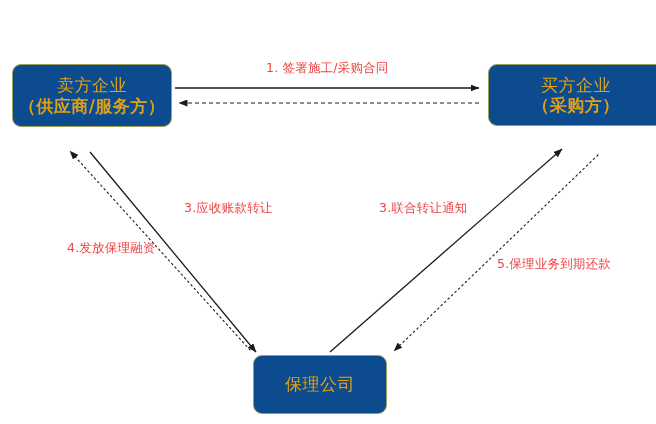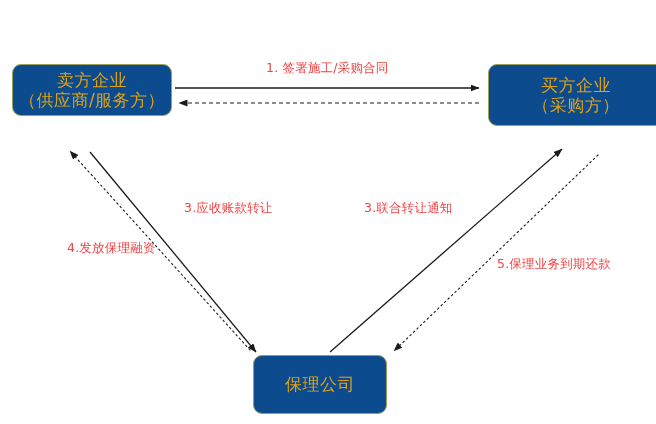--- a/index.html
+++ b/index.html
@@ -34,26 +34,26 @@
     display: flex;
     flex-direction: column;
     align-items: center;
     justify-content: center;
     text-align: center;
     line-height: 1.18;
     font-size: 17px;
     letter-spacing: 0.5px;
     font-family: "DejaVu Sans", "Liberation Sans", sans-serif;
   }
-  .node .line2 { display: block; }
+  .node .line2 { display: block; font-weight: bold; }
   #node-seller {
     left: 12px;
     top: 64px;
     width: 160px;
-    height: 52px;
+    height: 63px;
   }
   #node-buyer {
     left: 488px;
     top: 64px;
     width: 176px;
     height: 62px;
     justify-content: center;
   }
   #node-factor {
     left: 253px;
@@ -65,21 +65,21 @@
     position: absolute;
     color: #ef4444;
     font-size: 12.5px;
     white-space: nowrap;
     font-family: "DejaVu Sans", "Liberation Sans", sans-serif;
     letter-spacing: 0.2px;
   }
   #label-1 { left: 266px; top: 60px; }
   #label-2 { left: 249px; top: 110px; }
   #label-3 { left: 184px; top: 200px; }
-  #label-4 { left: 364px; top: 200px; }
+  #label-4 { left: 379px; top: 200px; }
   #label-5 { left: 60px;  top: 240px; margin-left: 7px; }
   #label-6 { left: 497px; top: 256px; }
 </style>
 </head>
 <body>
 
 <div id="canvas">
 
   <svg id="arrow-layer" viewBox="0 0 656 424" xmlns="http://www.w3.org/2000/svg">
     <defs>

